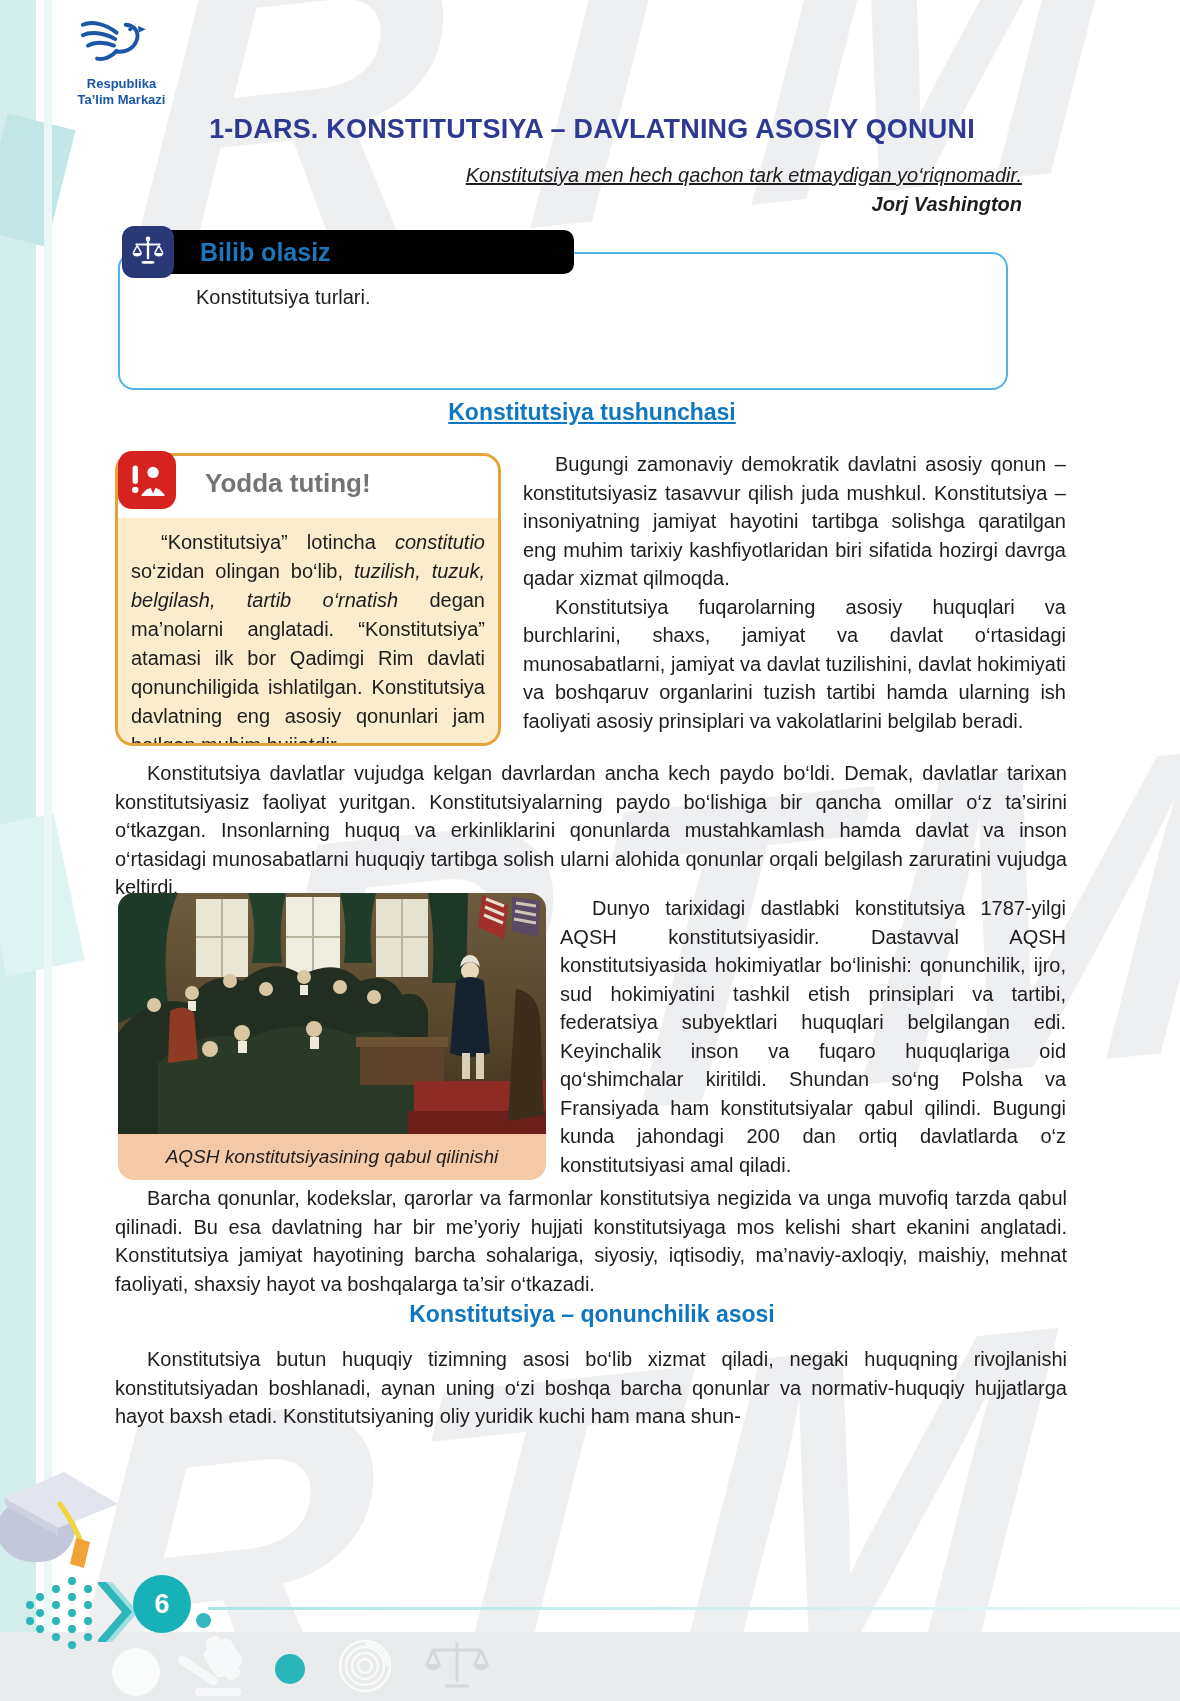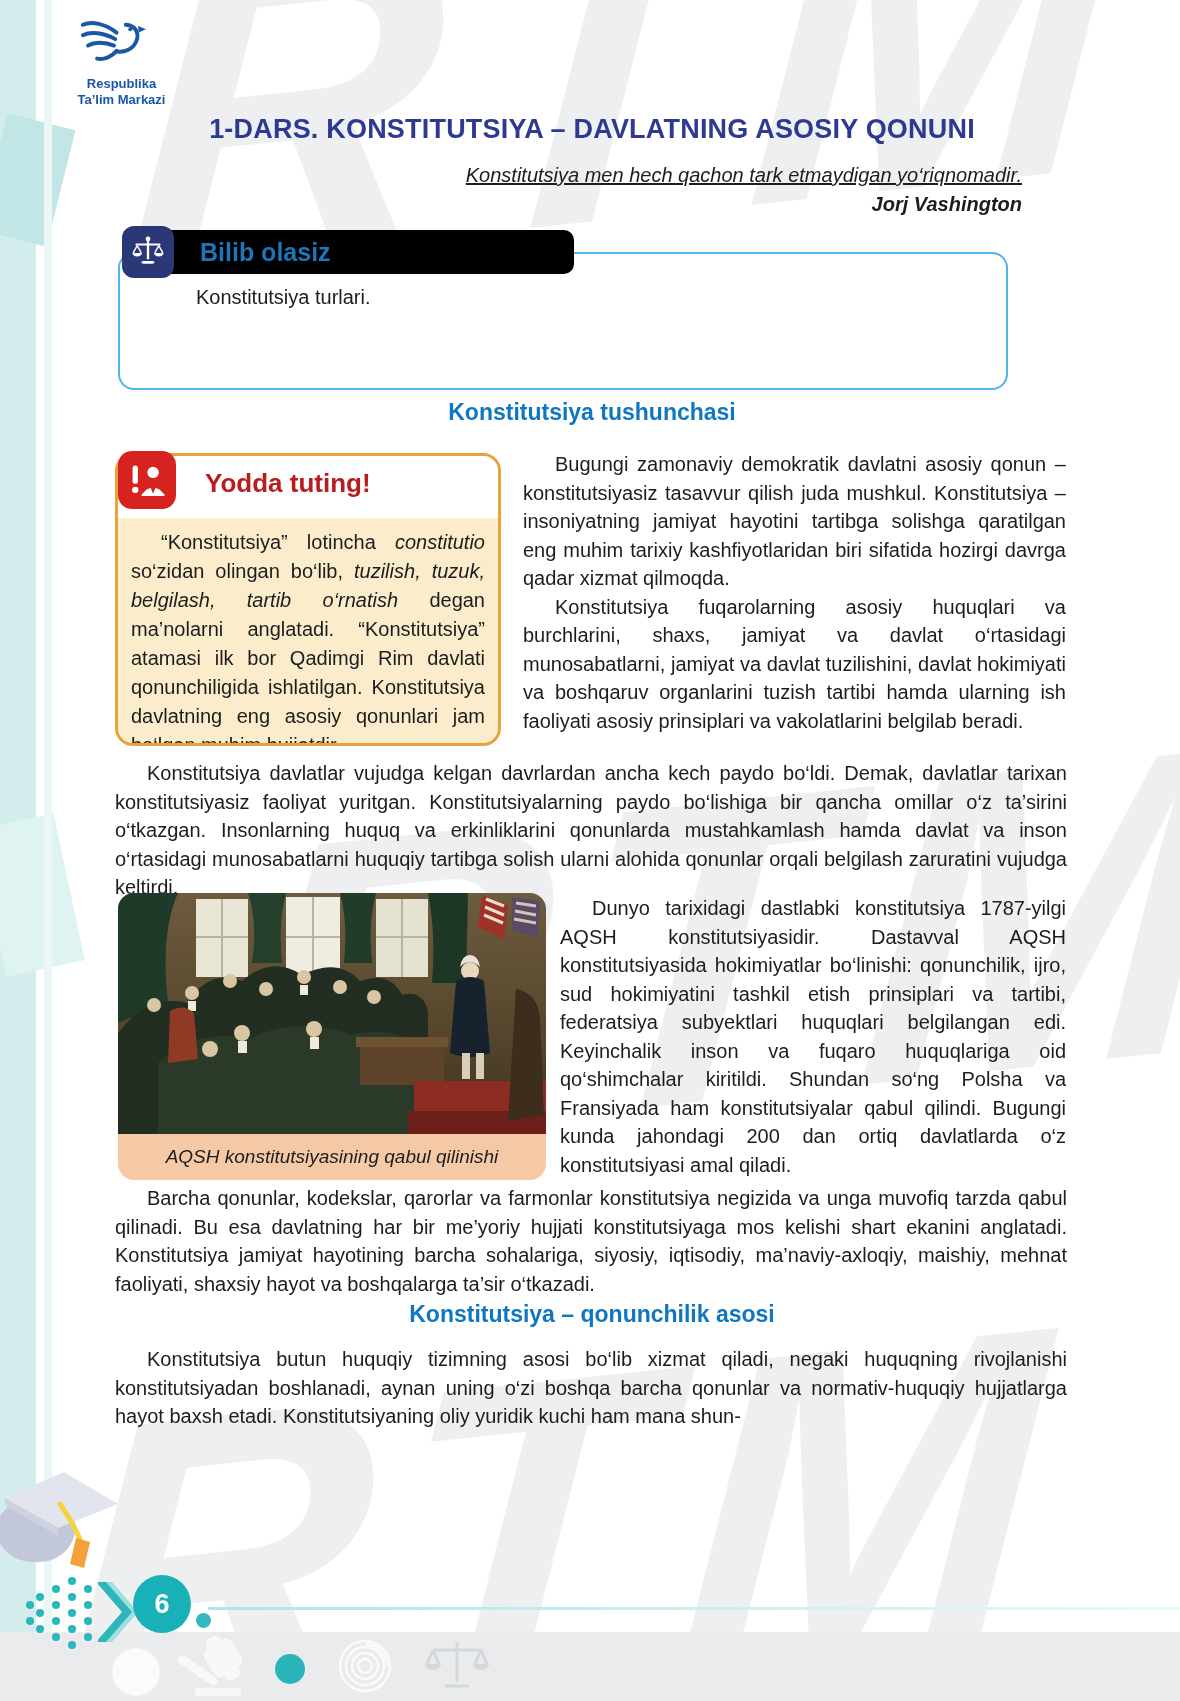--- a/index.html
+++ b/index.html
@@ -40,32 +40,32 @@
                border-radius:10px; z-index:3; display:flex; align-items:center; padding-left:66px;
                font-size:25px; font-weight:bold; color:#1b76bc;}
   .bilib-icon { position:absolute; left:122px; top:226px; width:52px; height:52px; background:#2b3878;
                 border-radius:12px; z-index:4; display:flex; align-items:center; justify-content:center;}
   .bilib-list { position:absolute; left:196px; top:284px; width:800px; z-index:3;
                 font-size:20px; line-height:27px; color:#1d1d1f;}
 
   
   .h-blue { position:absolute; width:944px; left:120px; text-align:center;
             font-size:23px; font-weight:bold; color:#0f76c0; z-index:3;}
-  .h1 { top:399px; }
+  .h1 { top:399px;text-decoration:underline; }
   .h2 { top:1301px; }
 
   
   .yodda-box { position:absolute; left:115px; top:453px; width:386px; height:293px;
                border:3px solid #e8a23c; border-radius:18px; background:#fff; overflow:hidden; z-index:2;}
   .yodda-head { height:62px; background:#ffffff; }
   .yodda-body { background:#fbeccb; height:228px; padding:10px 13px 0 13px;
                 font-size:20px; line-height:29px; text-align:justify; text-indent:30px; color:#1d1d1f;}
   .yodda-icon { position:absolute; left:118px; top:451px; width:58px; height:58px; background:#d6231f;
                 border-radius:14px; z-index:4; display:flex; align-items:center; justify-content:center;}
-  .yodda-title { position:absolute; left:205px; top:468px; font-size:26px; font-weight:bold; color:#b91c1c; z-index:3;}
+  .yodda-title { position:absolute; left:205px; top:468px; font-size:26px; font-weight:bold; color:#737373; z-index:3;}
 
   
   .bodytext { font-size:20px; line-height:28.5px; text-align:justify; color:#1d1d1f; z-index:3;}
   .bodytext p { text-indent:32px; }
   .col1 { position:absolute; left:523px; top:450px; width:543px; }
   .fp1  { position:absolute; left:115px; top:759px; width:952px; }
   .col2 { position:absolute; left:560px; top:894px; width:506px; }
   .fp2  { position:absolute; left:115px; top:1184px; width:952px; }
   .fp3  { position:absolute; left:115px; top:1345px; width:952px; }
 

